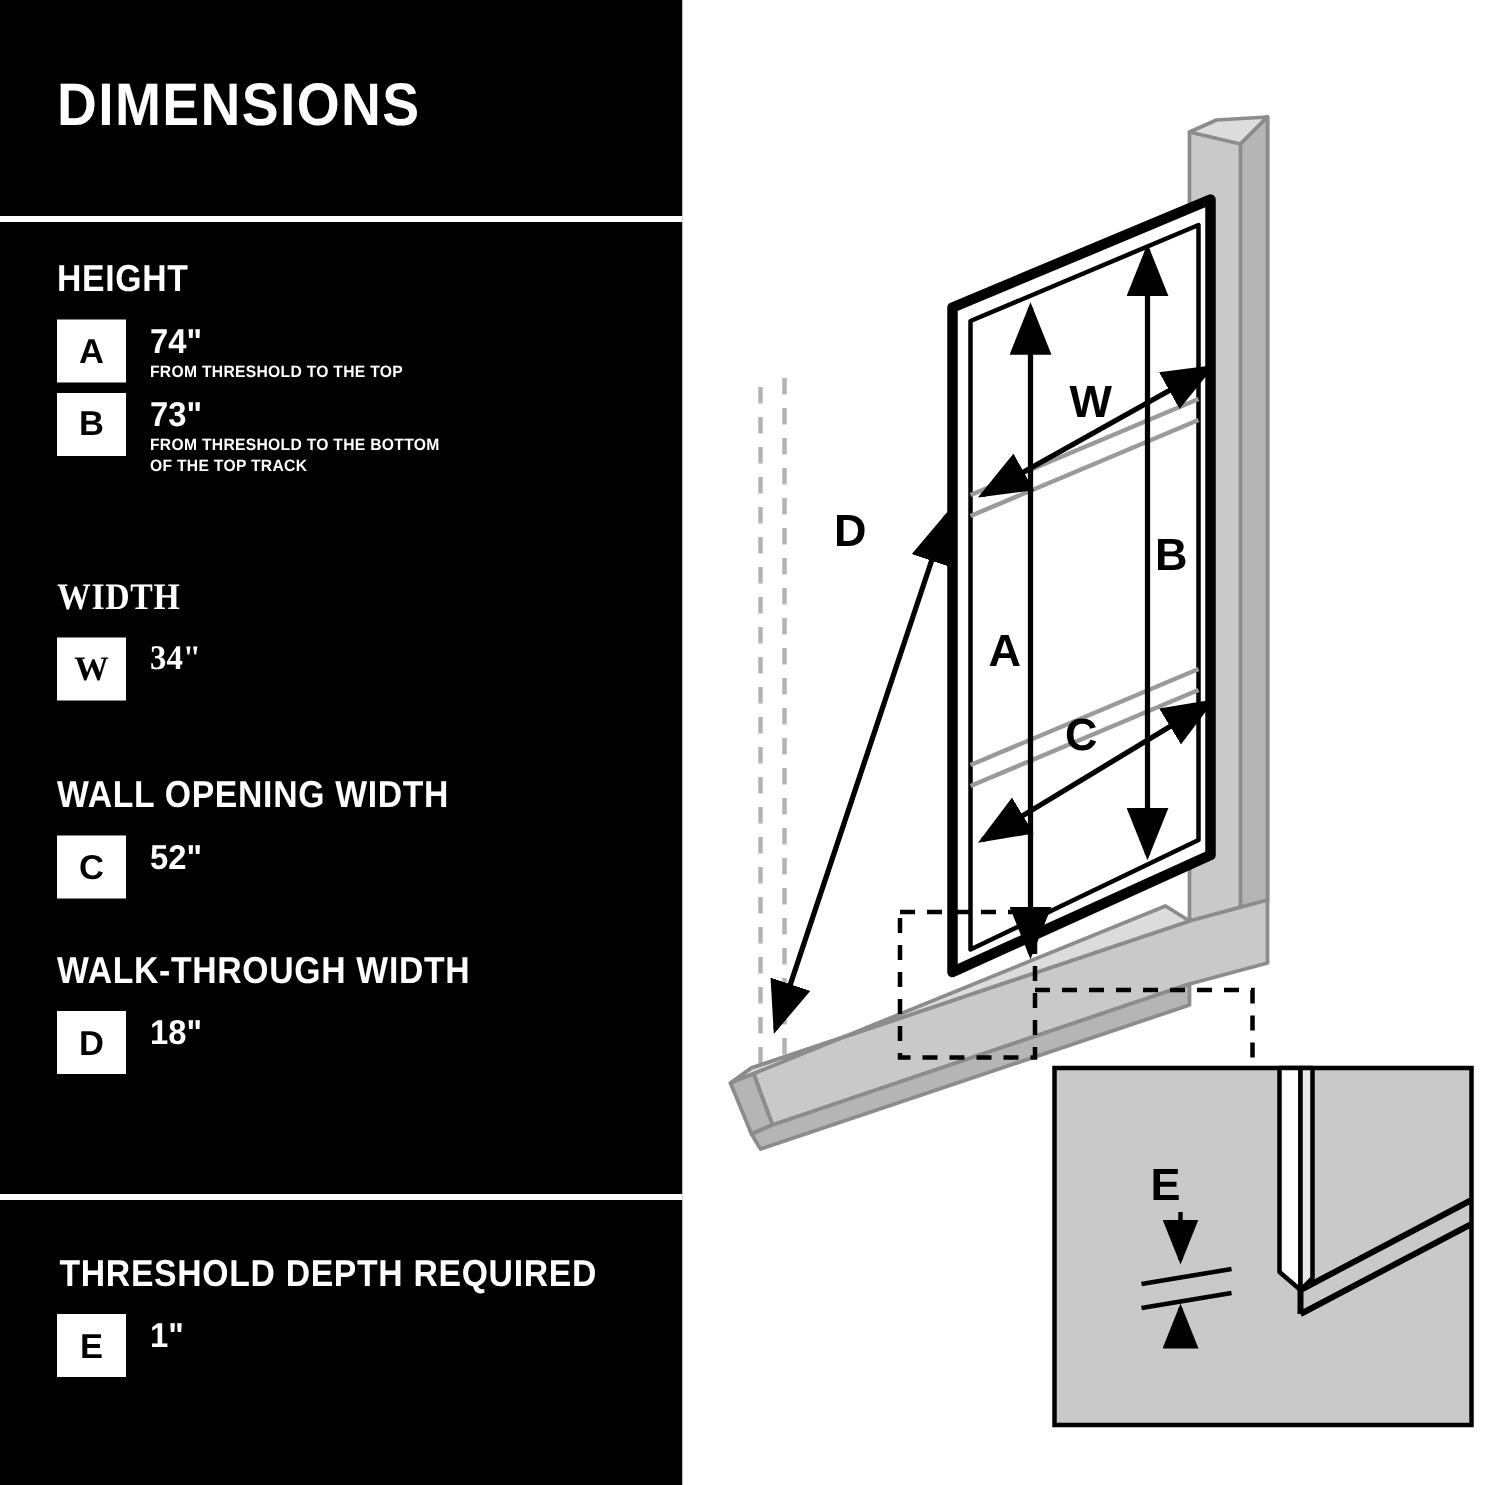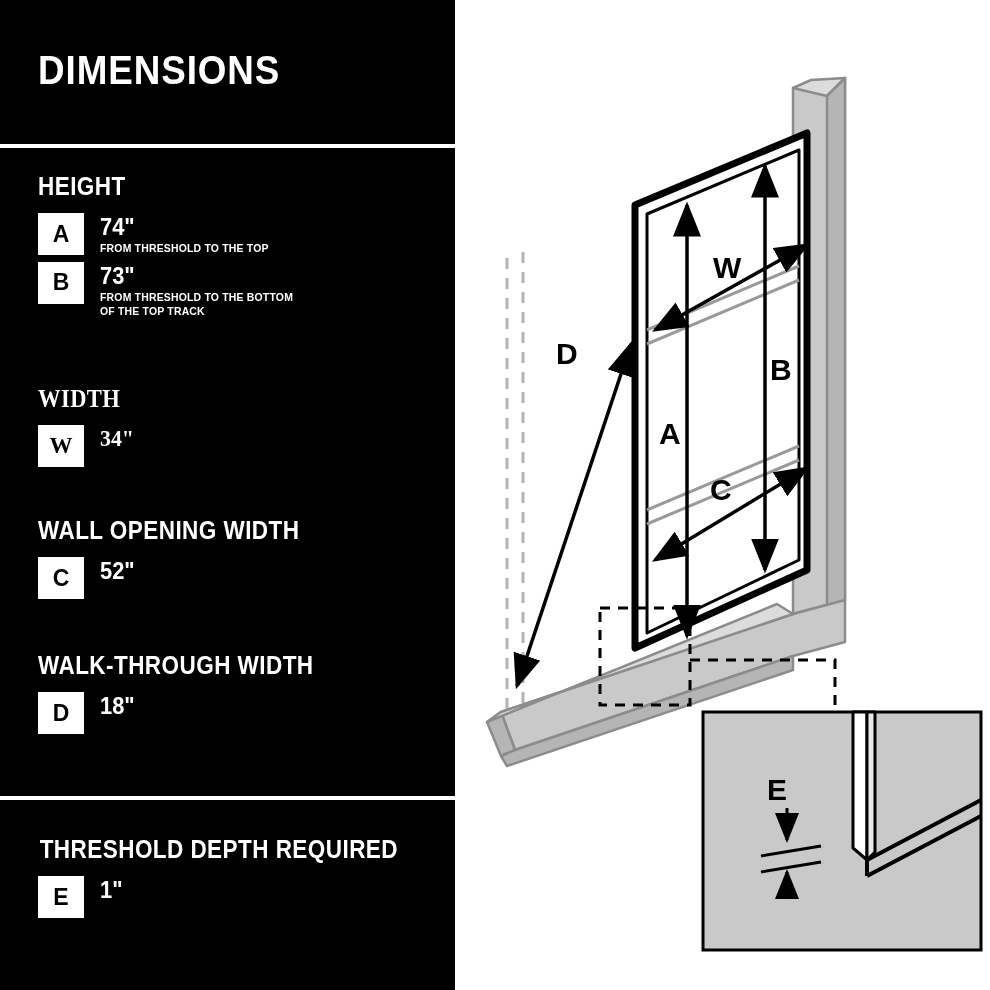--- a/index.html
+++ b/index.html
@@ -175,21 +175,21 @@
       <div class="rowset">
         <div class="row">
           <div class="badge">C</div>
           <div class="rowtext">
             <div class="value">52"</div>
           </div>
         </div>
       </div>
     </div>
 
-    <div class="section" style="top:651px;">
+    <div class="section" style="top:633px;">
       <div class="section-heading">WALK-THROUGH WIDTH</div>
       <div class="rowset">
         <div class="row">
           <div class="badge">D</div>
           <div class="rowtext">
             <div class="value">18"</div>
           </div>
         </div>
       </div>
     </div>

